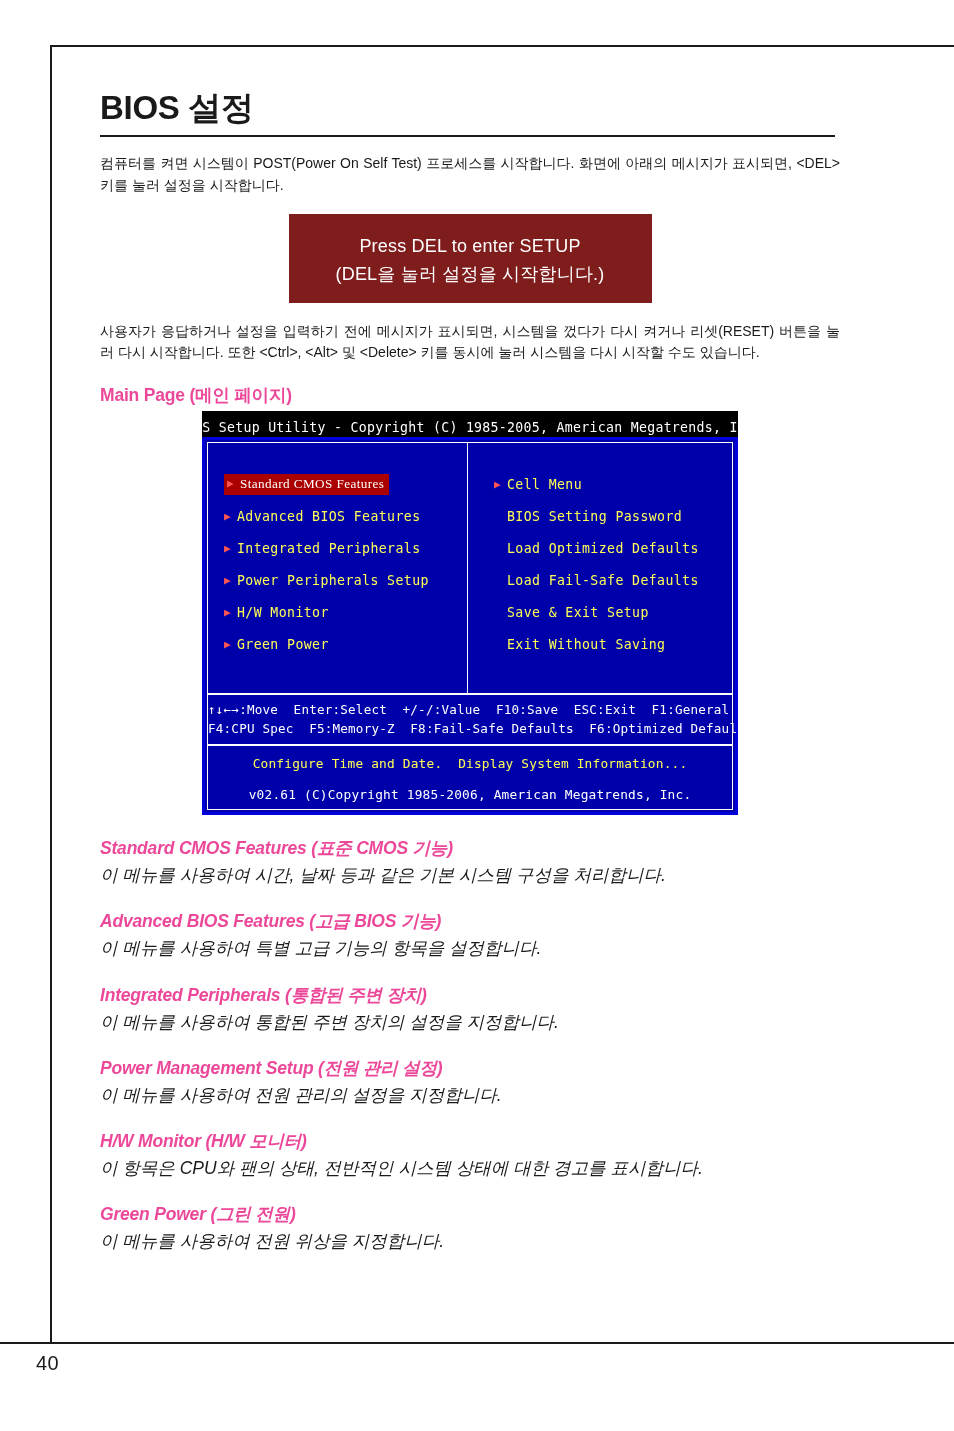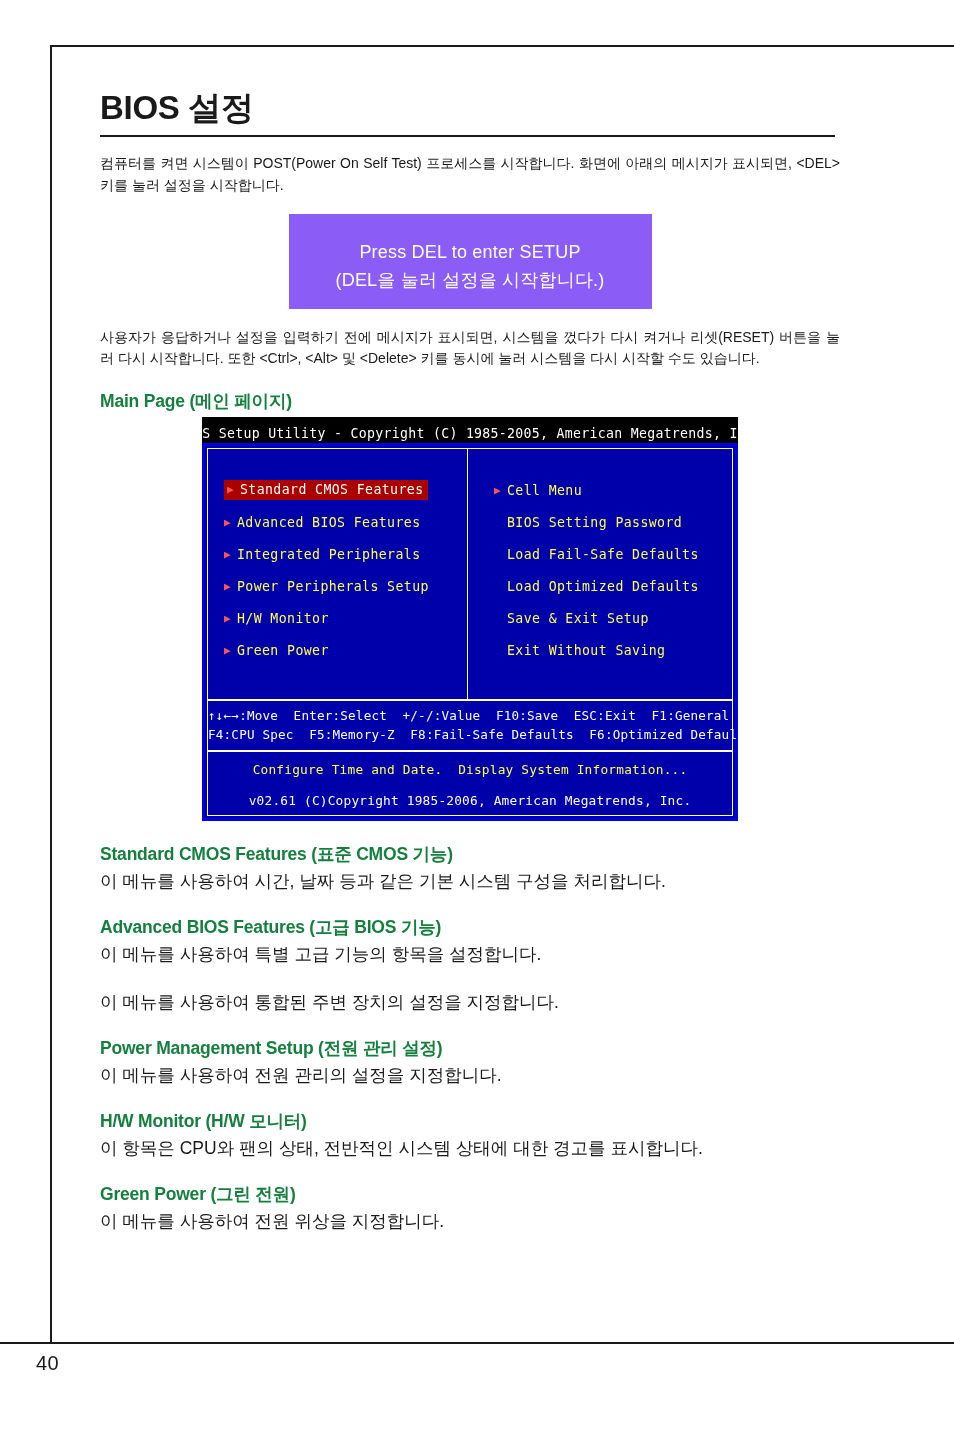--- a/index.html
+++ b/index.html
@@ -79,43 +79,43 @@
     font-size: 14px;
     line-height: 1.52;
     color: #1a1a1a;
     text-align: justify;
   }
 
   
   .post-box {
     margin: 18px auto 0 auto;
     width: 363px;
-    background: #8b5cf6;
+    background: #7f1d1d;
     color: #ffffff;
     text-align: center;
-    padding: 25px 0 14px 0;
+    padding: 19px 0 14px 0;
   }
   .post-box .line {
     font-size: 18px;
     line-height: 1.55;
     letter-spacing: 0.2px;
   }
 
   .gap-a { height: 18px; }
   .gap-b { height: 20px; }
 
   
   h2.sub-head {
     margin: 0 0 2px 0;
     font-size: 17.5px;
     font-weight: bold;
-    color: #15803d;
+    color: #ec4899;
     letter-spacing: -0.2px;
   }
-  .section { margin-top: 21px; }
+  .section { margin-top: 21px; font-style: italic; }
   .section p { margin: 0; font-size: 17.5px; line-height: 1.5; }
 
   
   .bios-wrap {
     margin-top: 4px;
     margin-left: 102px;
     width: 536px;
   }
   .bios-shot {
     position: relative;
@@ -182,20 +182,21 @@
     color: #ff5555;
     font-size: 11px;
     line-height: 1;
   }
   .menu-item .arrow.blank { color: transparent; }
   .menu-item .lbl { display: inline-block; }
   .menu-item.selected .lbl {
     background: #aa0000;
     color: #ffffff;
     padding: 1px 4px 2px 0px;
+    font-family: Liberation Serif, serif;
   }
   .menu-item.selected { padding-left: 0; }
   .menu-item.selected .sel-wrap {
     background: #aa0000;
     display: inline-flex;
     align-items: center;
     padding: 2px 5px 3px 3px;
   }
   .menu-item.selected .sel-wrap .arrow { color: #ff5555; }
   .menu-item.selected .sel-wrap .lbl { color: #ffffff; background: transparent; padding: 0; }
@@ -306,25 +307,25 @@
               <div class="menu-item">
                 <span class="arrow">▶</span>
                 <span class="lbl">Cell Menu</span>
               </div>
               <div class="menu-item">
                 <span class="arrow blank">▶</span>
                 <span class="lbl">BIOS Setting Password</span>
               </div>
               <div class="menu-item">
                 <span class="arrow blank">▶</span>
+                <span class="lbl">Load Optimized Defaults</span>
+              </div>
+              <div class="menu-item">
+                <span class="arrow blank">▶</span>
                 <span class="lbl">Load Fail-Safe Defaults</span>
-              </div>
-              <div class="menu-item">
-                <span class="arrow blank">▶</span>
-                <span class="lbl">Load Optimized Defaults</span>
               </div>
               <div class="menu-item">
                 <span class="arrow blank">▶</span>
                 <span class="lbl">Save &amp; Exit Setup</span>
               </div>
               <div class="menu-item">
                 <span class="arrow blank">▶</span>
                 <span class="lbl">Exit Without Saving</span>
               </div>
             </div>
@@ -356,20 +357,21 @@
     <h2 class="sub-head">Standard CMOS Features (표준 CMOS 기능)</h2>
     <p>이 메뉴를 사용하여 시간, 날짜 등과 같은 기본 시스템 구성을 처리합니다.</p>
   </div>
 
   <div class="section">
     <h2 class="sub-head">Advanced BIOS Features (고급 BIOS 기능)</h2>
     <p>이 메뉴를 사용하여 특별 고급 기능의 항목을 설정합니다.</p>
   </div>
 
   <div class="section">
+    <h2 class="sub-head">Integrated Peripherals (통합된 주변 장치)</h2>
     <p>이 메뉴를 사용하여 통합된 주변 장치의 설정을 지정합니다.</p>
   </div>
 
   <div class="section">
     <h2 class="sub-head">Power Management Setup (전원 관리 설정)</h2>
     <p>이 메뉴를 사용하여 전원 관리의 설정을 지정합니다.</p>
   </div>
 
   <div class="section">
     <h2 class="sub-head">H/W Monitor (H/W 모니터)</h2>

